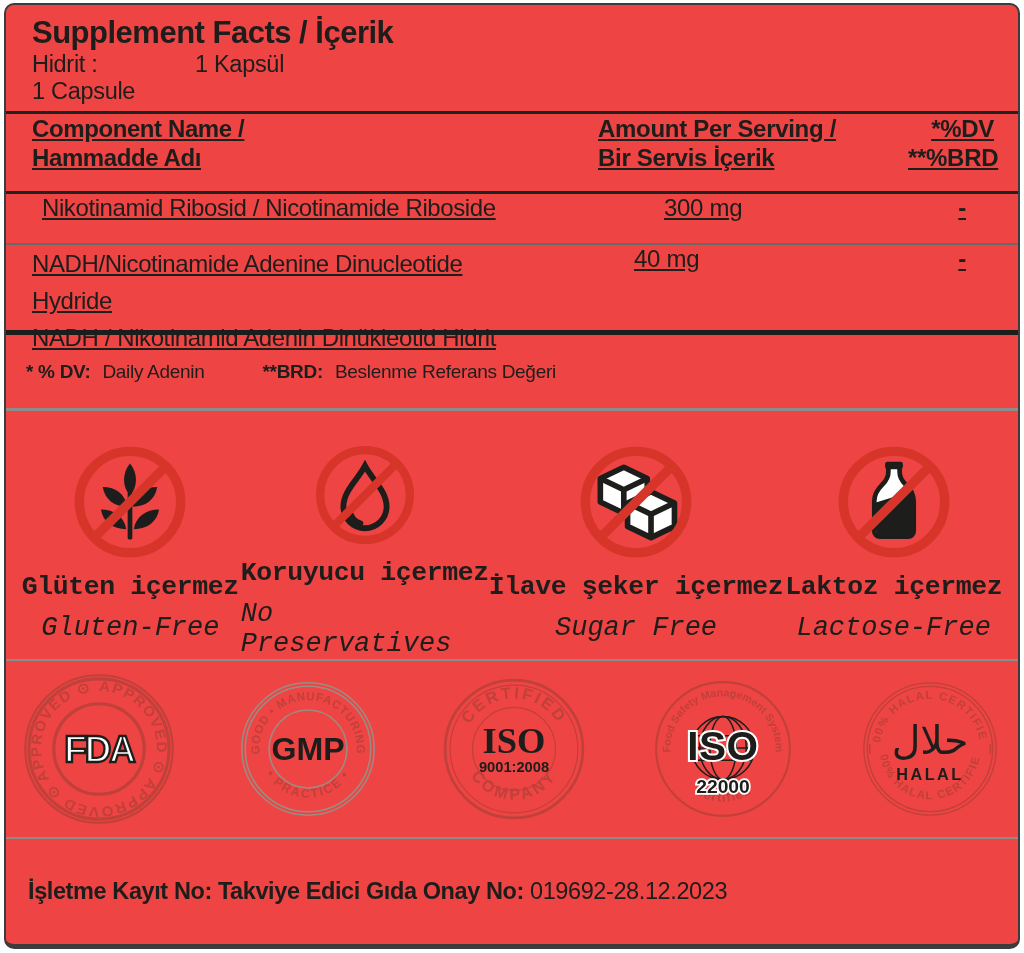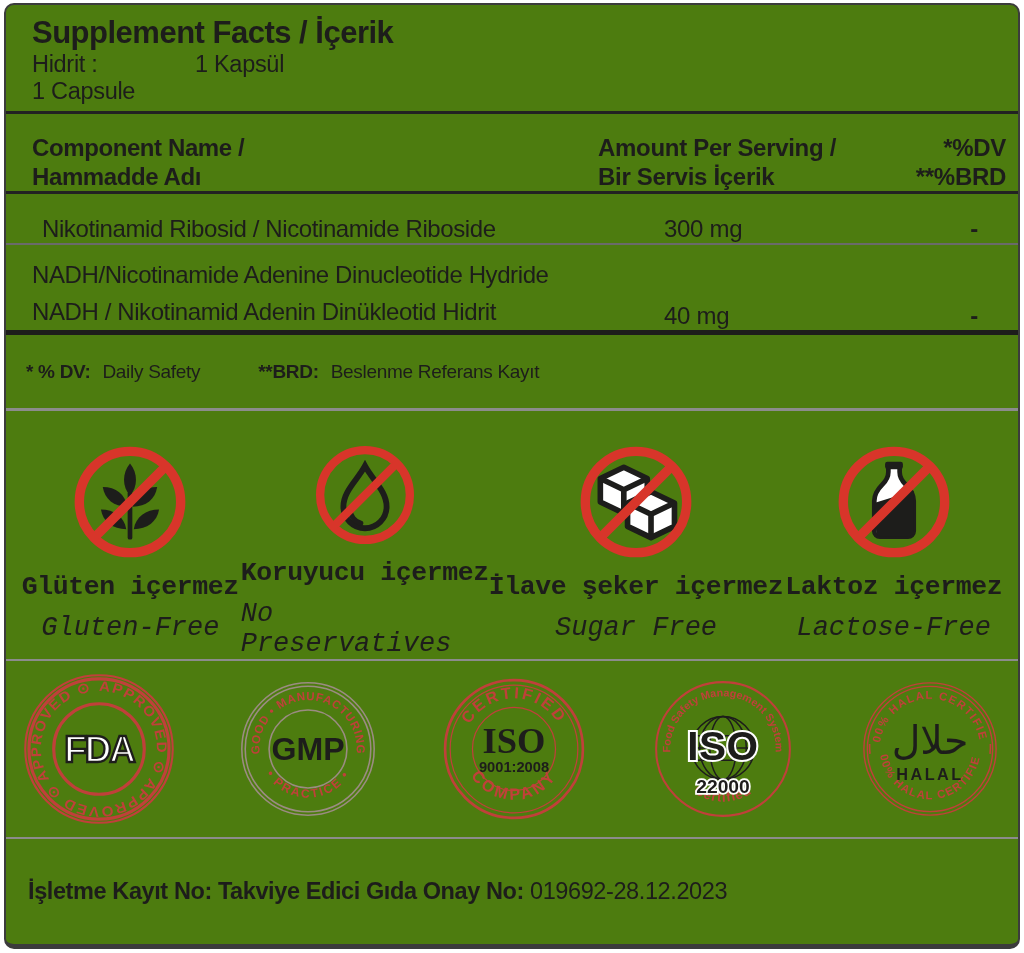--- a/index.html
+++ b/index.html
@@ -1,35 +1,35 @@
 <!DOCTYPE html>
 <html style="--ink: #1d1d1b; --red_icon: #d8352a; --red_stamp: #c0403a;"><head>
 <meta charset="utf-8">
 <style>
   * { box-sizing: border-box; margin: 0; padding: 0; }
   html,body { width:1024px; height:953px; background:#fff; font-family:"Liberation Sans", sans-serif; color:var(--ink,#1d1d1b); }
   .label { position:absolute; left:4px; top:3px; width:1016px; height:946px;
            border:2px solid #3c3c3c; border-bottom-width:5px; border-radius:10px;
-           overflow:hidden; display:flex; flex-direction:column; background:#4d7c0f; }
+           overflow:hidden; display:flex; flex-direction:column; background:#ef4444; }
   .b { font-weight:bold; }
 
   
   .sec-title { height:109px; border-bottom:3px solid #222; padding:10px 26px 0; }
   .main-title { font-size:31px; font-weight:bold; letter-spacing:-0.5px; }
   .serving-row { display:flex; font-size:23.5px; letter-spacing:-0.3px; line-height:27px; }
   .serving-row .lab { width:163px; }
 
   
-  .trow { display:flex; align-items:flex-end; }
+  .trow { display:flex; align-items:flex-start;text-decoration:underline; }
   .c-name { flex:1; padding-left:26px; letter-spacing:-0.4px; }
   .c-amt  { width:310px; letter-spacing:-0.3px; }
-  .c-dv   { width:110px; text-align:right; padding-right:12px; letter-spacing:-0.3px; }
+  .c-dv   { width:110px; text-align:right; padding-right:24px; letter-spacing:-0.3px; }
   .sec-thead { height:80px; border-bottom:3px solid #222; font-size:24px; font-weight:bold; line-height:29px; }
   .sec-row1 { height:51px; border-bottom:2px solid #6a6a6a; font-size:24px; }
-  .sec-row2 { height:90px; border-bottom:5px solid #1d1d1b; font-size:24px; }
+  .sec-row2 { height:90px; border-bottom:5px solid #1d1d1b; font-size:24px;gap:30px; }
   .sec-row2 .c-name { line-height:37px; }
   .amt-val { padding-left:66px; }
   .dv-val { padding-right:28px; font-weight:bold; }
 
   
   .sec-foot { height:76px; border-bottom:3px solid #8c8c8c; display:flex; align-items:center; padding-left:20px; font-size:19px; letter-spacing:-0.3px; }
   .sec-foot .gap-s { width:12px; } .sec-foot .gap-l { width:58px; }
 
   
   .sec-claims { height:250px; border-bottom:2px solid #8c8c8c; display:flex; padding:0 14px;font-family:Liberation Mono, monospace; }
@@ -96,25 +96,25 @@
       <div>NADH/Nicotinamide Adenine Dinucleotide Hydride</div>
       <div>NADH / Nikotinamid Adenin Dinükleotid Hidrit</div>
     </div>
     <div class="c-amt"><span class="amt-val">40 mg</span></div>
     <div class="c-dv"><span class="dv-val">-</span></div>
   </div>
 
   <div class="sec-foot">
     <span class="b">* % DV:</span>
     <span class="gap-s"></span>
-    <span>Daily Safety</span>
+    <span>Daily Adenin</span>
     <span class="gap-l"></span>
     <span class="b">**BRD:</span>
     <span class="gap-s"></span>
-    <span>Beslenme Referans Kayıt</span>
+    <span>Beslenme Referans Değeri</span>
   </div>
 
   <div class="sec-claims">
 
     <div class="claim">
       <svg viewBox="0 0 130 130">
         <rect class="glyph-f" x="62.5" y="54" width="5" height="51" rx="2"></rect>
         <path class="glyph-f" d="M65,24 C73.5,34 73.5,49 65,58 C56.5,49 56.5,34 65,24 Z"></path>
         <path class="glyph-f" d="M36,49 C50,49 60,57 62,70 C48,70 38,62 36,49 Z"></path>
         <path class="glyph-f" d="M94,49 C80,49 70,57 68,70 C82,70 92,62 94,49 Z"></path>

